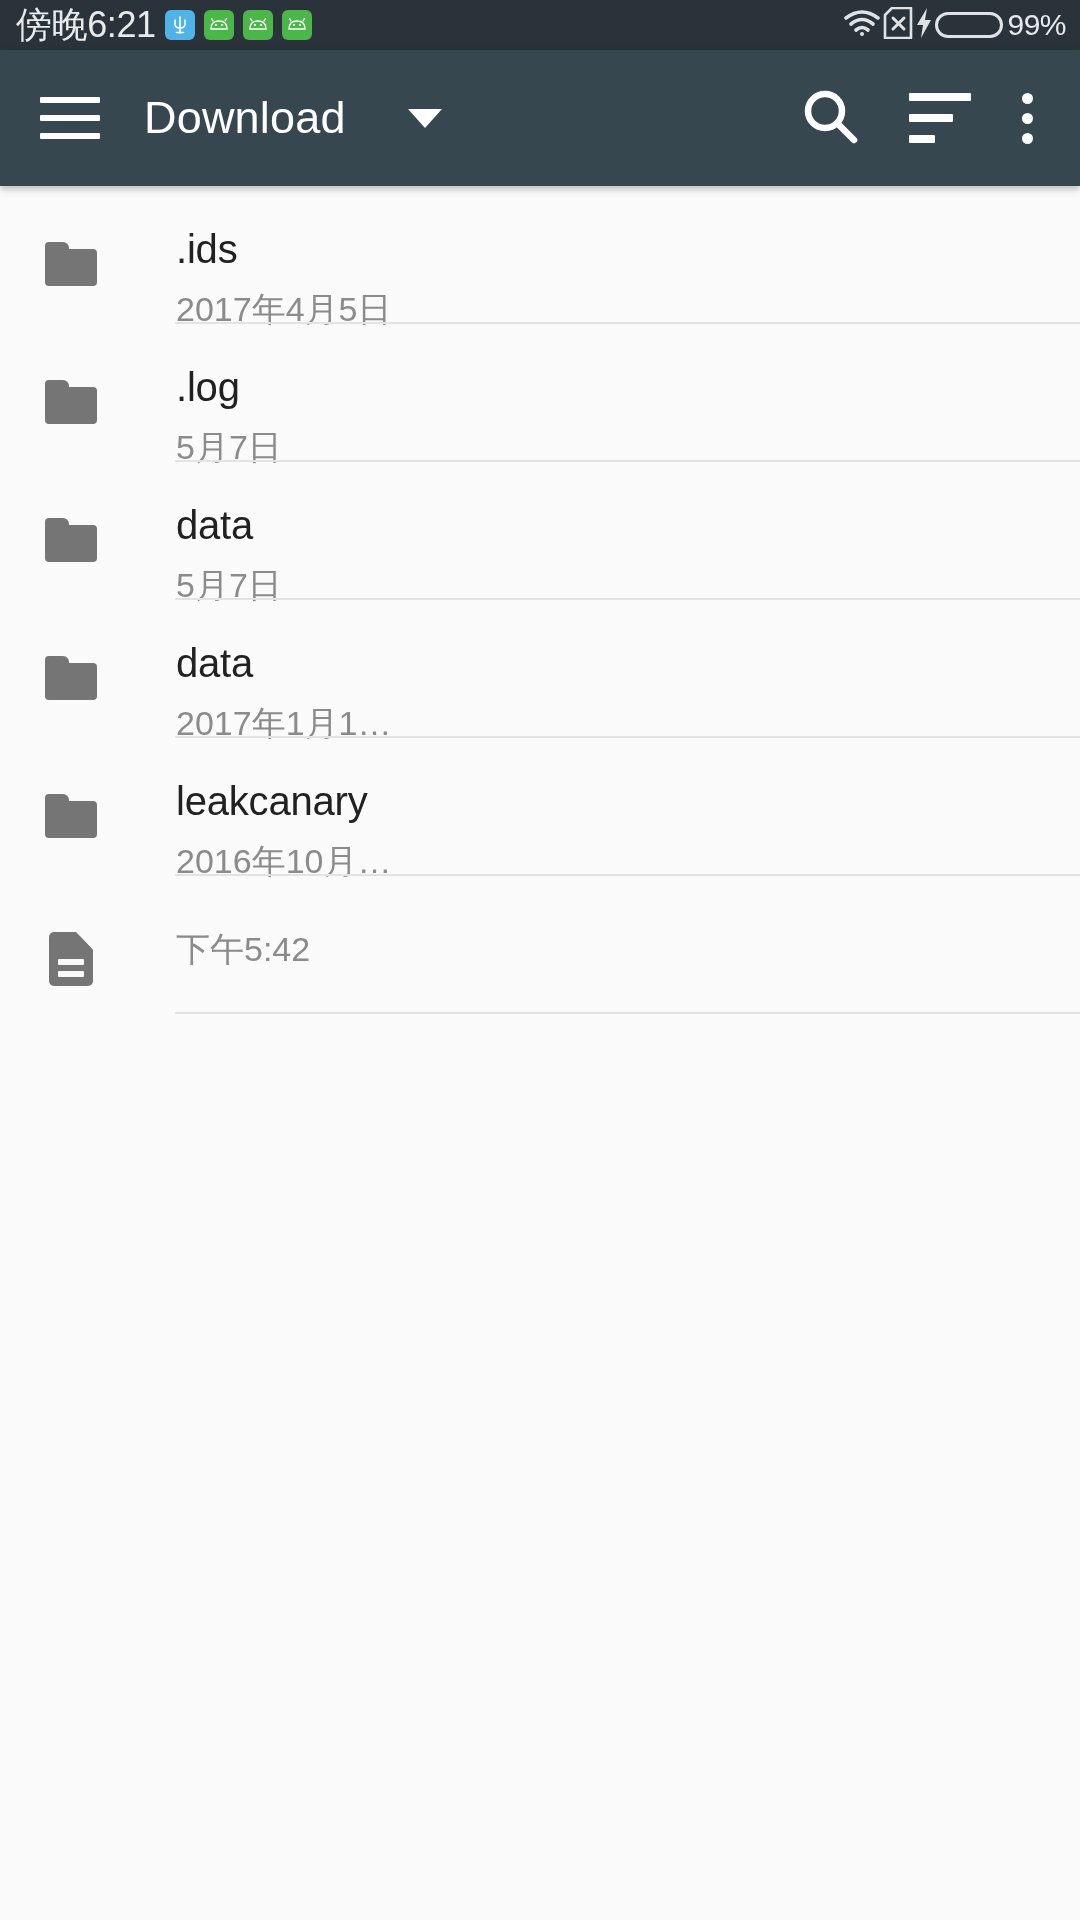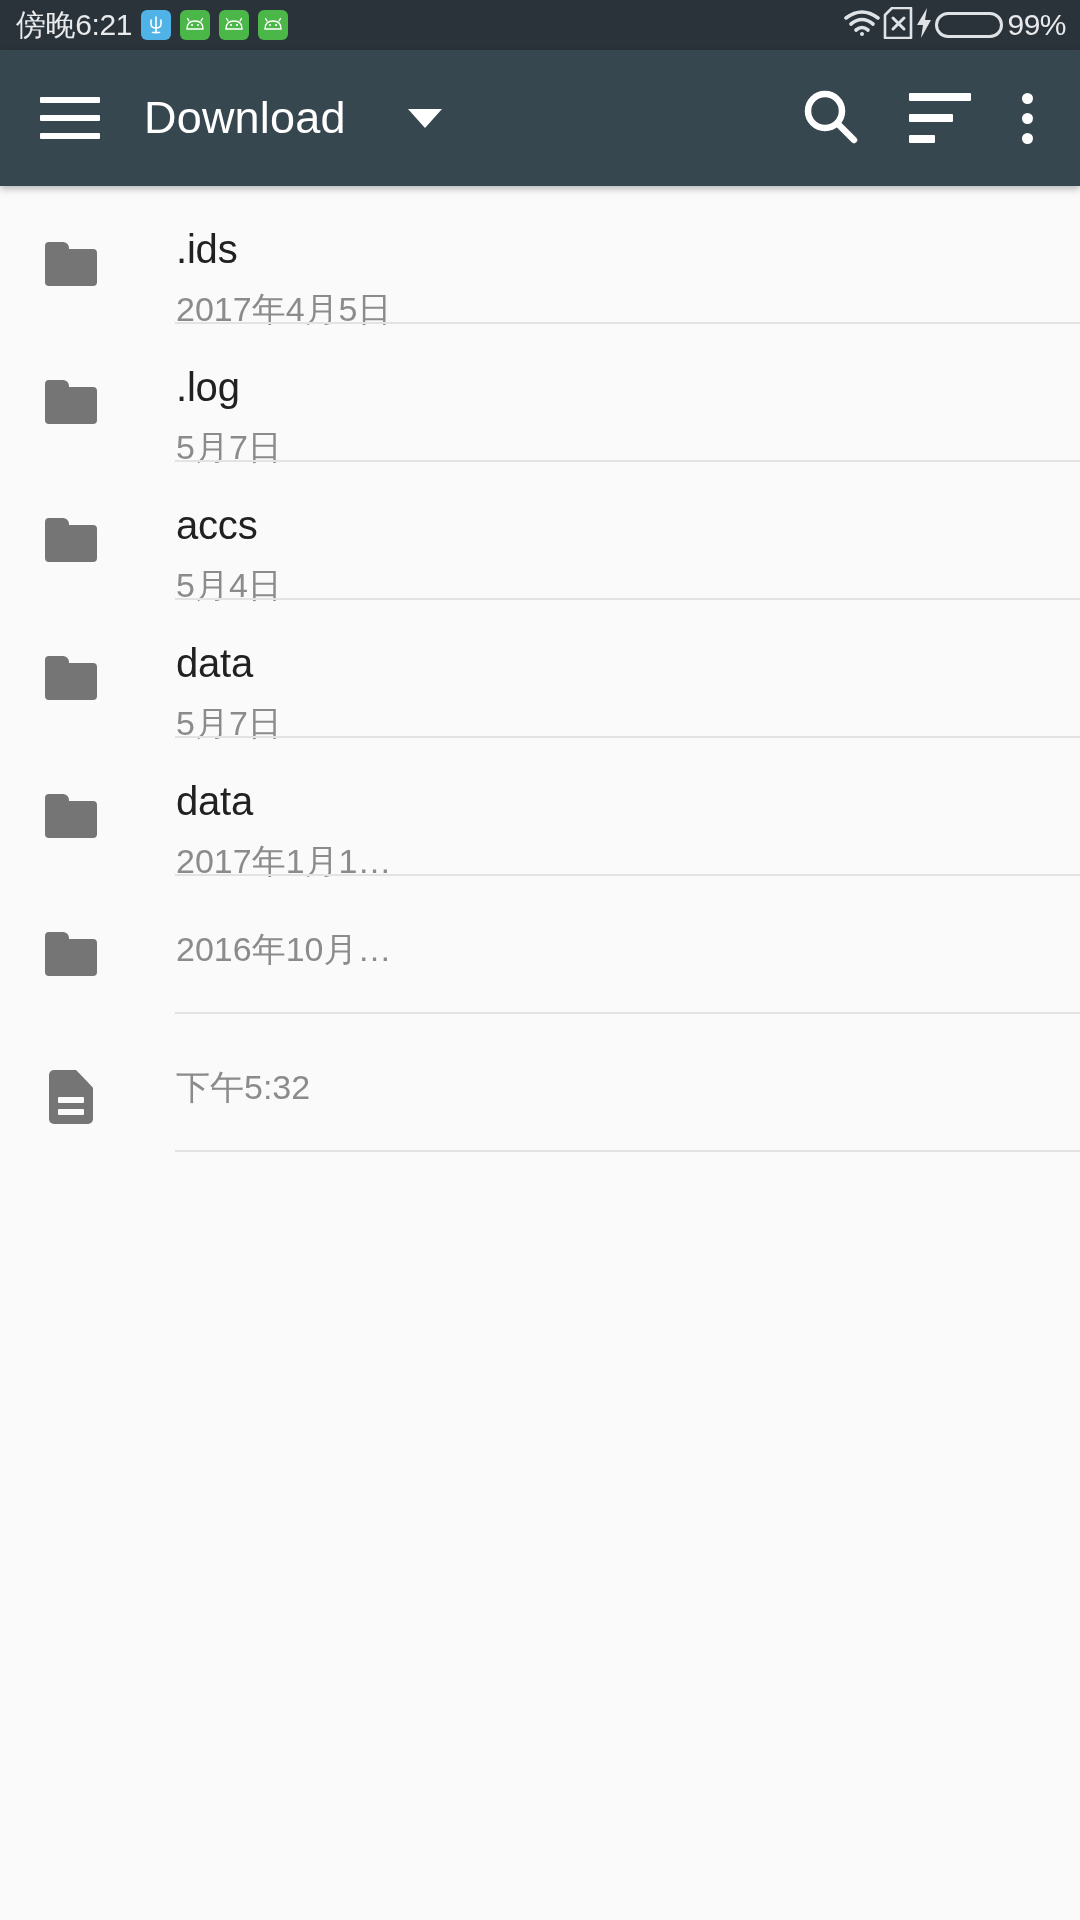--- a/index.html
+++ b/index.html
@@ -15,21 +15,21 @@
     height:50px;
     background:#2b333a;
     display:flex;
     align-items:center;
     padding:0 14px 0 16px;
     position:relative;
   }
   #status-left { display:flex; align-items:center; gap:9px; }
   #clock {
     color:#e8eaec;
-    font-size:30px;
+    font-size:36px;
     letter-spacing:-0.4px;
     white-space:nowrap;
   }
   .notif-icon {
     width:30px; height:30px;
     border-radius:6px;
     display:flex; align-items:center; justify-content:center;
     flex:none;
   }
   .notif-blue { background:#4fb3e8; }
@@ -347,83 +347,71 @@
           <span class="body"></span>
         </span>
     </div>
     <div class="item-text">
       <div class="item-name">.log</div>
       <div class="item-date">5月7日</div>
     </div>
     <div class="divider"></div>
   </div>
 
+
   <div class="list-item">
     <div class="item-icon">
       <span class="folder-glyph">
           <span class="tab"></span>
           <span class="body"></span>
         </span>
     </div>
     <div class="item-text">
-      <div class="item-name">accs</div>
-      <div class="item-date">5月4日</div>
+      <div class="item-name">data</div>
+      <div class="item-date">5月7日</div>
     </div>
     <div class="divider"></div>
   </div>
 
   <div class="list-item">
     <div class="item-icon">
       <span class="folder-glyph">
           <span class="tab"></span>
           <span class="body"></span>
         </span>
     </div>
     <div class="item-text">
       <div class="item-name">data</div>
-      <div class="item-date">5月7日</div>
+      <div class="item-date">2017年1月1…</div>
     </div>
     <div class="divider"></div>
   </div>
 
   <div class="list-item">
     <div class="item-icon">
       <span class="folder-glyph">
           <span class="tab"></span>
           <span class="body"></span>
         </span>
     </div>
     <div class="item-text">
-      <div class="item-name">data</div>
-      <div class="item-date">2017年1月1…</div>
-    </div>
-    <div class="divider"></div>
-  </div>
-
-  <div class="list-item">
-    <div class="item-icon">
-      <span class="folder-glyph">
-          <span class="tab"></span>
-          <span class="body"></span>
-        </span>
-    </div>
-    <div class="item-text">
+      <div class="item-name">leakcanary</div>
       <div class="item-date">2016年10月…</div>
     </div>
     <div class="divider"></div>
   </div>
 
   <div class="list-item">
     <div class="item-icon">
       <span class="file-glyph">
         <span class="sheet"></span>
         <span class="fold"></span>
         <span class="line l1"></span>
         <span class="line l2"></span>
       </span>
     </div>
     <div class="item-text">
-      <div class="item-date">下午5:32</div>
+      <div class="item-date">下午5:42</div>
     </div>
     <div class="divider"></div>
   </div>
 
 </div>
 
 </body></html>

